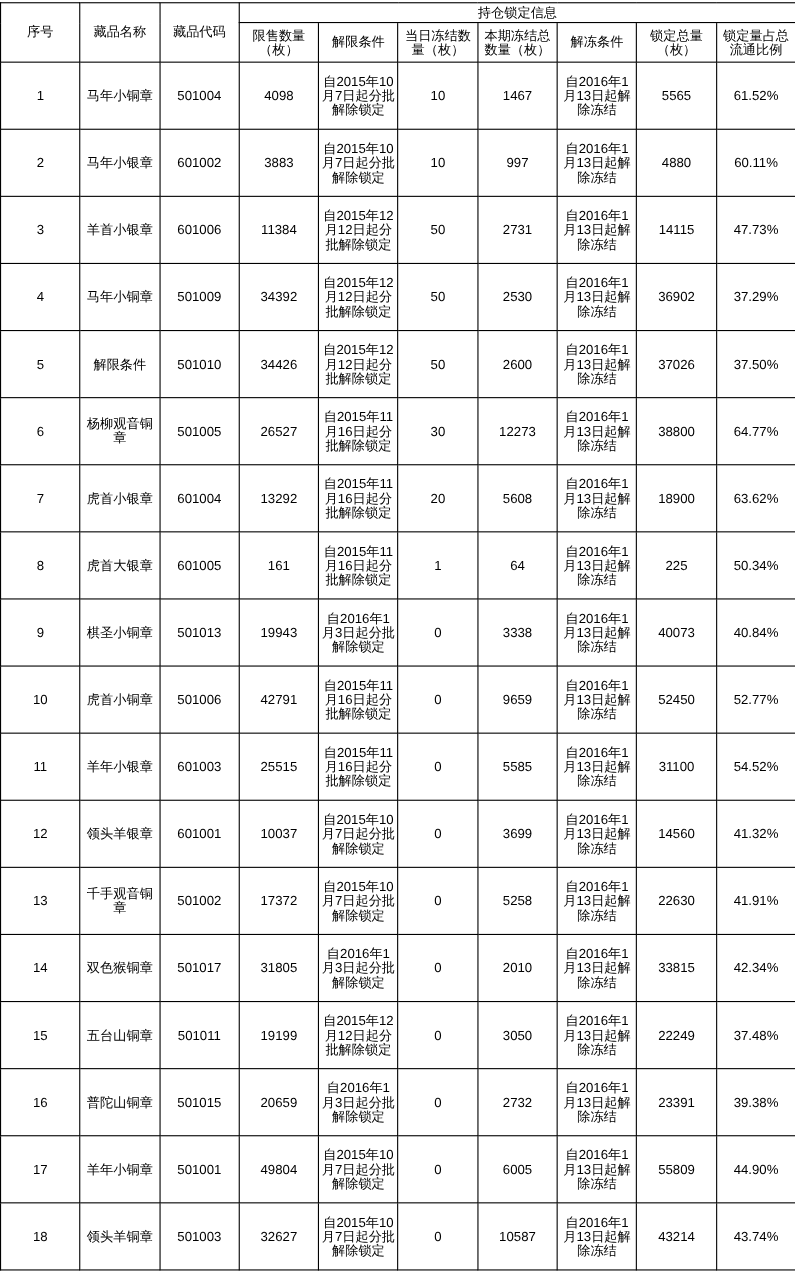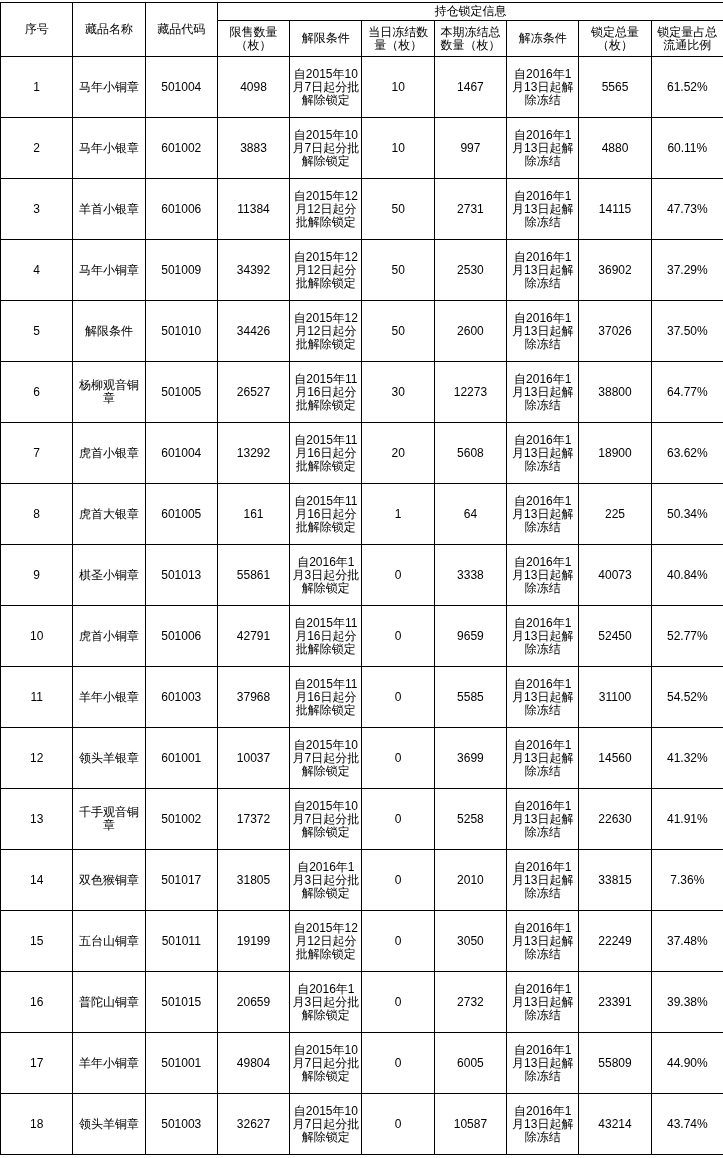--- a/index.html
+++ b/index.html
@@ -167,21 +167,21 @@
           <td>1</td>
           <td>64</td>
           <td>自2016年1月13日起解除冻结</td>
           <td>225</td>
           <td>50.34%</td>
         </tr>
         <tr>
           <td>9</td>
           <td>棋圣小铜章</td>
           <td>501013</td>
-          <td>55861</td>
+          <td>19943</td>
           <td>自2016年1月3日起分批解除锁定</td>
           <td>0</td>
           <td>3338</td>
           <td>自2016年1月13日起解除冻结</td>
           <td>40073</td>
           <td>40.84%</td>
         </tr>
         <tr>
           <td>10</td>
           <td>虎首小铜章</td>
@@ -191,21 +191,21 @@
           <td>0</td>
           <td>9659</td>
           <td>自2016年1月13日起解除冻结</td>
           <td>52450</td>
           <td>52.77%</td>
         </tr>
         <tr>
           <td>11</td>
           <td>羊年小银章</td>
           <td>601003</td>
-          <td>37968</td>
+          <td>25515</td>
           <td>自2015年11月16日起分批解除锁定</td>
           <td>0</td>
           <td>5585</td>
           <td>自2016年1月13日起解除冻结</td>
           <td>31100</td>
           <td>54.52%</td>
         </tr>
         <tr>
           <td>12</td>
           <td>领头羊银章</td>
@@ -233,21 +233,21 @@
         <tr>
           <td>14</td>
           <td>双色猴铜章</td>
           <td>501017</td>
           <td>31805</td>
           <td>自2016年1月3日起分批解除锁定</td>
           <td>0</td>
           <td>2010</td>
           <td>自2016年1月13日起解除冻结</td>
           <td>33815</td>
-          <td>7.36%</td>
+          <td>42.34%</td>
         </tr>
         <tr>
           <td>15</td>
           <td>五台山铜章</td>
           <td>501011</td>
           <td>19199</td>
           <td>自2015年12月12日起分批解除锁定</td>
           <td>0</td>
           <td>3050</td>
           <td>自2016年1月13日起解除冻结</td>

